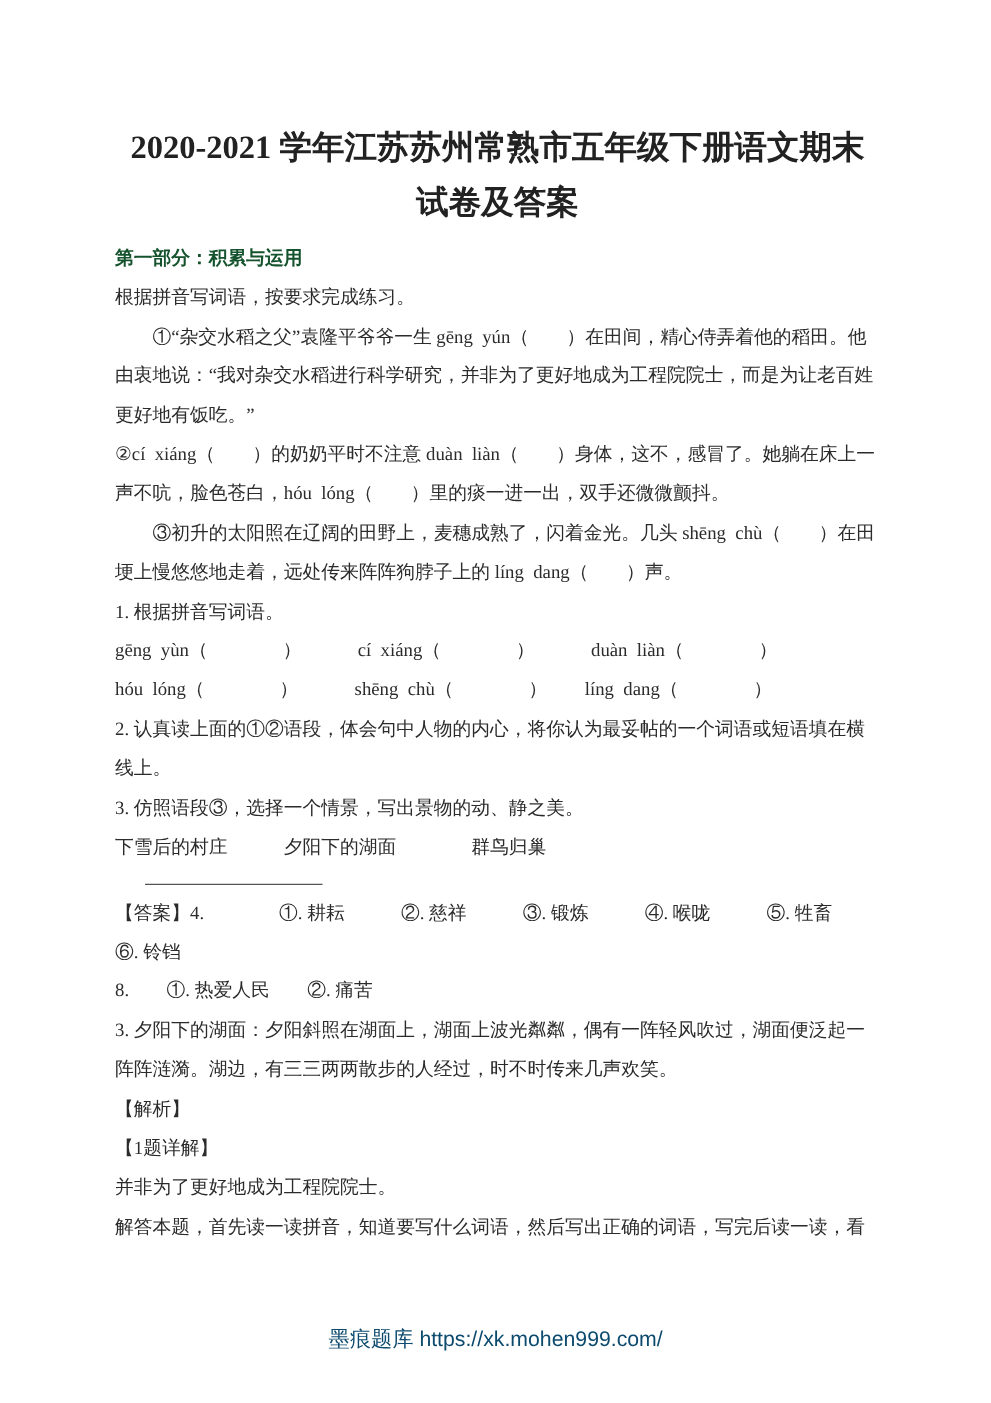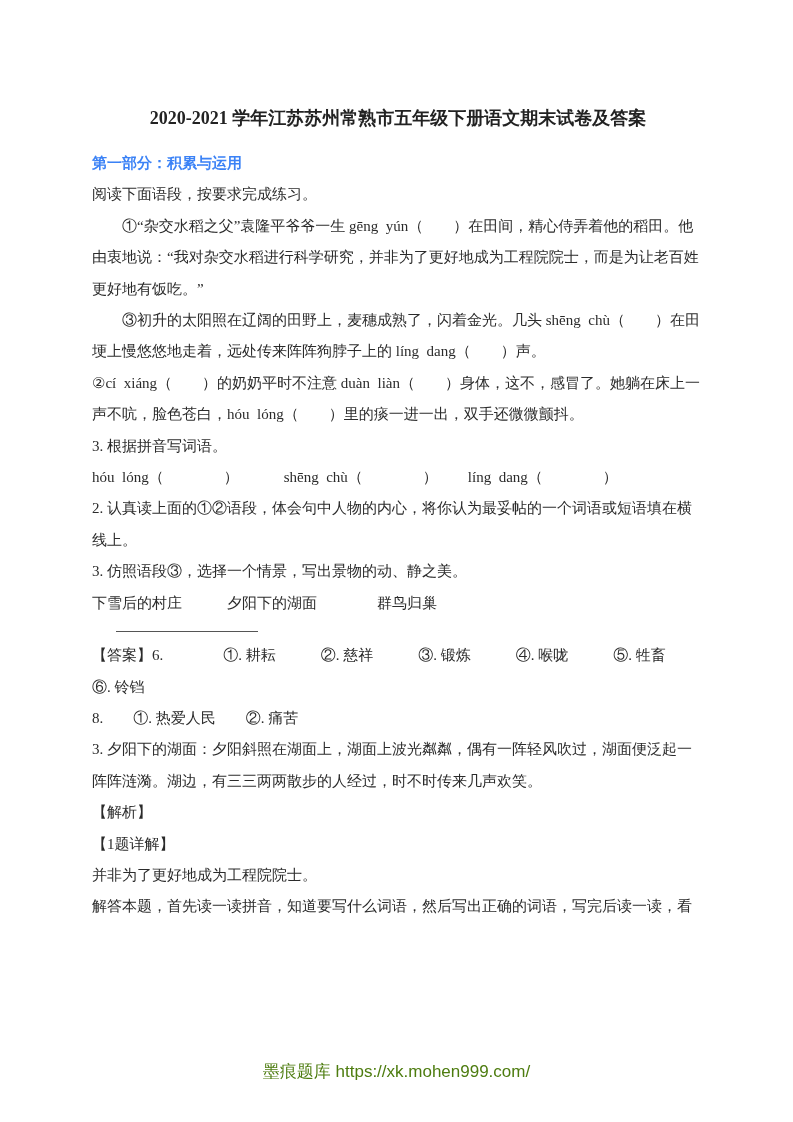--- a/index.html
+++ b/index.html
@@ -12,79 +12,80 @@
     height: 1122px;
     position: relative;
     overflow: hidden;
     font-family: "Liberation Serif", "DejaVu Serif", serif;
     color: #2b2b2b;
   }
   .page {
     padding: 96px 89px 0 92px;
   }
   .title {
-    font-size: 18px;
+    font-size: 26px;
     font-weight: bold;
     line-height: 44px;
     text-align: center;
     margin: 0 0 8px 0;
     color: #222222;
   }
   p.line {
     margin: 0;
     font-size: 15px;
     line-height: 31.4px;
     white-space: pre-wrap;
     word-break: break-all;
   }
   p.bold {
     font-weight: bold;
-    color: #3b82f6;
+    color: #14532d;
   }
   p.indent {
     text-indent: 2em;
     font-family: Liberation Serif, serif;
   }
   .divider {
     width: 142px;
     margin: 12px 0 8px 24px;
     border-top: 1px solid #555555;
     height: 0;
   }
   .footer {
     position: absolute;
     left: 0;
     right: 0;
     top: 1060px;
     text-align: center;
     font-family: "Liberation Sans", "DejaVu Sans", sans-serif;
     font-size: 17px;
-    color: #4d7c0f;
+    color: #0c4a6e;
   }
 </style>
 </head>
 <body>
 
 <div class="page">
   <h1 class="title">2020-2021 学年江苏苏州常熟市五年级下册语文期末试卷及答案</h1>
 
   <p class="line bold">第一部分：积累与运用</p>
-  <p class="line">阅读下面语段，按要求完成练习。</p>
+  <p class="line">根据拼音写词语，按要求完成练习。</p>
   <p class="line indent">①“杂交水稻之父”袁隆平爷爷一生 gēng  yún（　　）在田间，精心侍弄着他的稻田。他由衷地说：“我对杂交水稻进行科学研究，并非为了更好地成为工程院院士，而是为让老百姓更好地有饭吃。”</p>
+  <p class="line">②cí  xiáng（　　）的奶奶平时不注意 duàn  liàn（　　）身体，这不，感冒了。她躺在床上一声不吭，脸色苍白，hóu  lóng（　　）里的痰一进一出，双手还微微颤抖。</p>
   <p class="line indent">③初升的太阳照在辽阔的田野上，麦穗成熟了，闪着金光。几头 shēng  chù（　　）在田埂上慢悠悠地走着，远处传来阵阵狗脖子上的 líng  dang（　　）声。</p>
-  <p class="line">②cí  xiáng（　　）的奶奶平时不注意 duàn  liàn（　　）身体，这不，感冒了。她躺在床上一声不吭，脸色苍白，hóu  lóng（　　）里的痰一进一出，双手还微微颤抖。</p>
-  <p class="line">3. 根据拼音写词语。</p>
+  <p class="line">1. 根据拼音写词语。</p>
+  <p class="line">gēng  yùn（　　　　）　　　cí  xiáng（　　　　）　　　duàn  liàn（　　　　）</p>
   <p class="line">hóu  lóng（　　　　）　　　shēng  chù（　　　　）　　líng  dang（　　　　）</p>
   <p class="line">2. 认真读上面的①②语段，体会句中人物的内心，将你认为最妥帖的一个词语或短语填在横线上。</p>
   <p class="line">3. 仿照语段③，选择一个情景，写出景物的动、静之美。</p>
   <p class="line">下雪后的村庄　　　夕阳下的湖面　　　　群鸟归巢</p>
 
   <div class="divider"></div>
 
-  <p class="line"><span>【答案】</span><span>6.　　　　①. 耕耘　　　②. 慈祥　　　③. 锻炼　　　④. 喉咙　　　⑤. 牲畜</span></p>
+  <p class="line"><span>【答案】</span><span>4.　　　　①. 耕耘　　　②. 慈祥　　　③. 锻炼　　　④. 喉咙　　　⑤. 牲畜</span></p>
   <p class="line">⑥. 铃铛</p>
   <p class="line">8.　　①. 热爱人民　　②. 痛苦</p>
   <p class="line">3. 夕阳下的湖面：夕阳斜照在湖面上，湖面上波光粼粼，偶有一阵轻风吹过，湖面便泛起一阵阵涟漪。湖边，有三三两两散步的人经过，时不时传来几声欢笑。</p>
   <p class="line">【解析】</p>
   <p class="line">【1题详解】</p>
   <p class="line">并非为了更好地成为工程院院士。</p>
   <p class="line">解答本题，首先读一读拼音，知道要写什么词语，然后写出正确的词语，写完后读一读，看</p>
 </div>
 
 <div class="footer">

